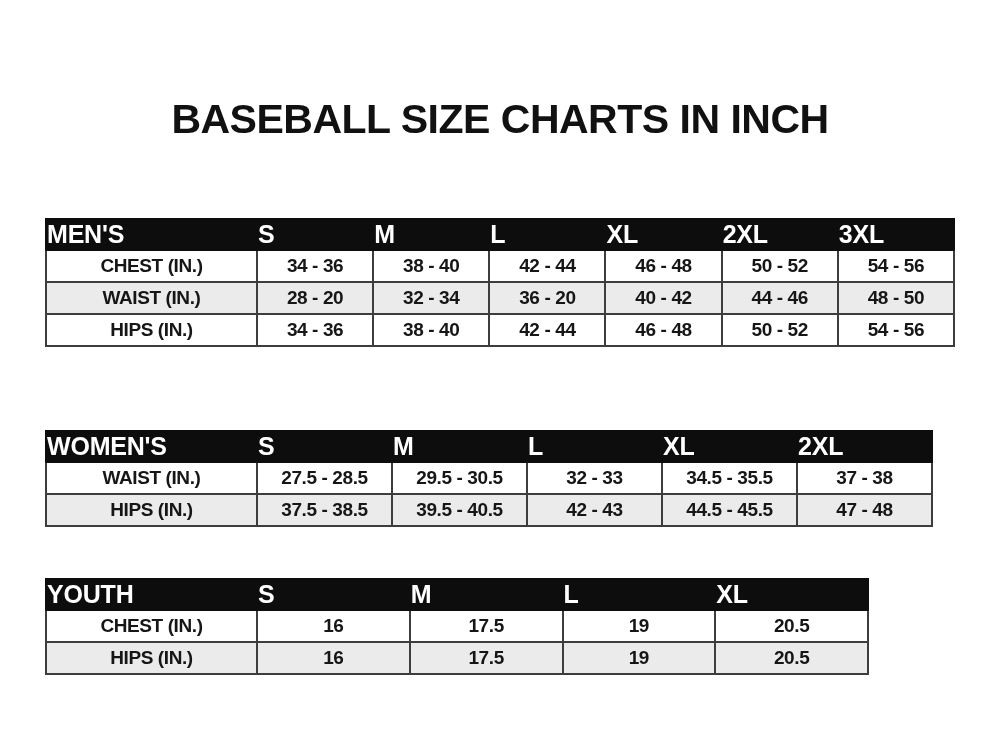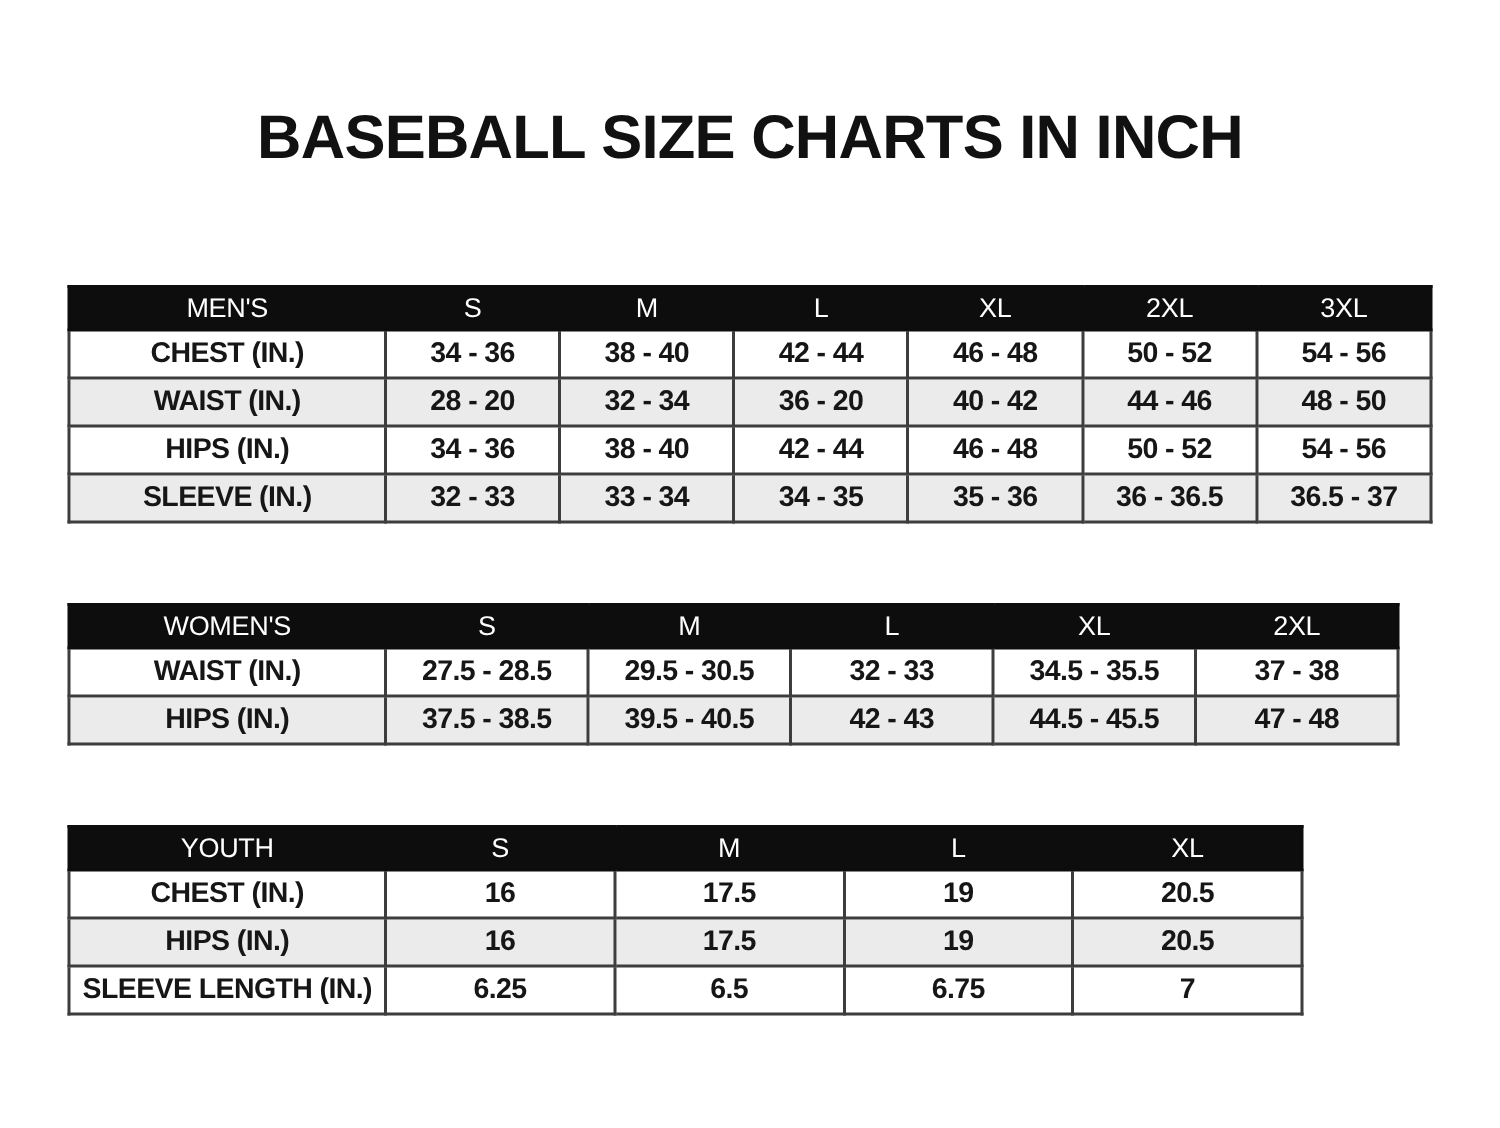--- a/index.html
+++ b/index.html
@@ -11,20 +11,21 @@
     height: 752px;
     background: #ffffff;
     font-family: "Liberation Sans", "DejaVu Sans", sans-serif;
     position: relative;
     overflow: hidden;
   }
   .page {
     position: absolute;
     inset: 0;
     background: var(--bg, #ffffff);
+    margin-top: 28px;
   }
   .page-title {
     position: absolute;
     top: 68px;
     left: 0;
     width: 100%;
     margin: 0;
     text-align: center;
     font-size: 41px;
     font-weight: bold;
@@ -45,24 +46,24 @@
     border-collapse: collapse;
     table-layout: fixed;
     border: 2px solid var(--grid, #3d3d3d);
   }
   table.size-table col.label-col { width: 211px; }
 
   table.size-table th {
     background: var(--header-bg, #0d0d0d);
     color: var(--header-text, #ffffff);
     height: 27px;
-    font-size: 18px;
-    font-weight: normal;
+    font-size: 25px;
+    font-weight: bold;
     letter-spacing: -0.2px;
-    text-align: center;
+    text-align: left;
     vertical-align: middle;
     border: 2px solid var(--header-bg, #0d0d0d);
     padding: 0;
   }
   table.size-table td {
     height: 30px;
     font-size: 19px;
     font-weight: bold;
     letter-spacing: -0.4px;
     text-align: center;
@@ -126,29 +127,20 @@
           </tr>
           <tr>
             <td>HIPS (IN.)</td>
             <td>34 - 36</td>
             <td>38 - 40</td>
             <td>42 - 44</td>
             <td>46 - 48</td>
             <td>50 - 52</td>
             <td>54 - 56</td>
           </tr>
-          <tr>
-            <td>SLEEVE (IN.)</td>
-            <td>32 - 33</td>
-            <td>33 - 34</td>
-            <td>34 - 35</td>
-            <td>35 - 36</td>
-            <td>36 - 36.5</td>
-            <td>36.5 - 37</td>
-          </tr>
         </tbody>
       </table>
     </div>
   <div class="table-wrap" id="womens">
       <table class="size-table">
         <colgroup>
           <col class="label-col">
           <col>
           <col>
           <col>
@@ -211,23 +203,16 @@
             <td>19</td>
             <td>20.5</td>
           </tr>
           <tr>
             <td>HIPS (IN.)</td>
             <td>16</td>
             <td>17.5</td>
             <td>19</td>
             <td>20.5</td>
           </tr>
-          <tr>
-            <td>SLEEVE LENGTH (IN.)</td>
-            <td>6.25</td>
-            <td>6.5</td>
-            <td>6.75</td>
-            <td>7</td>
-          </tr>
         </tbody>
       </table>
     </div>
 </div>
 
 </body></html>

